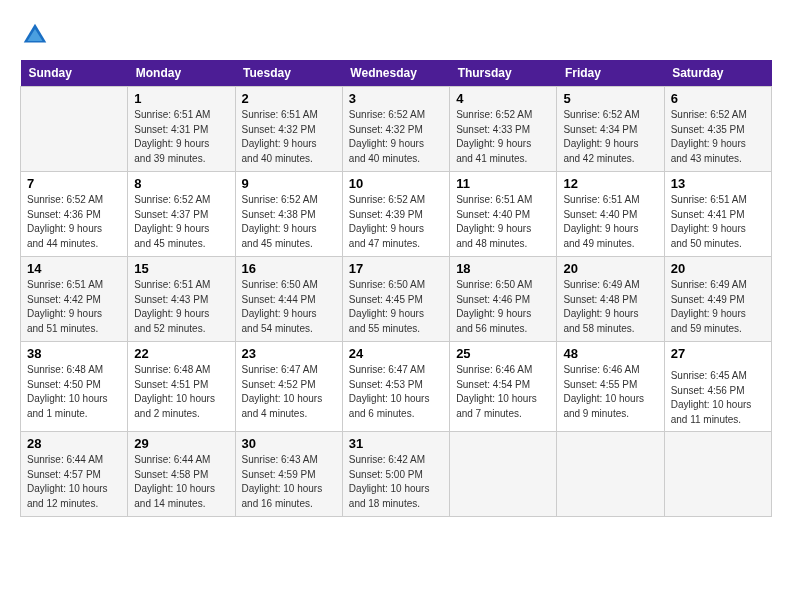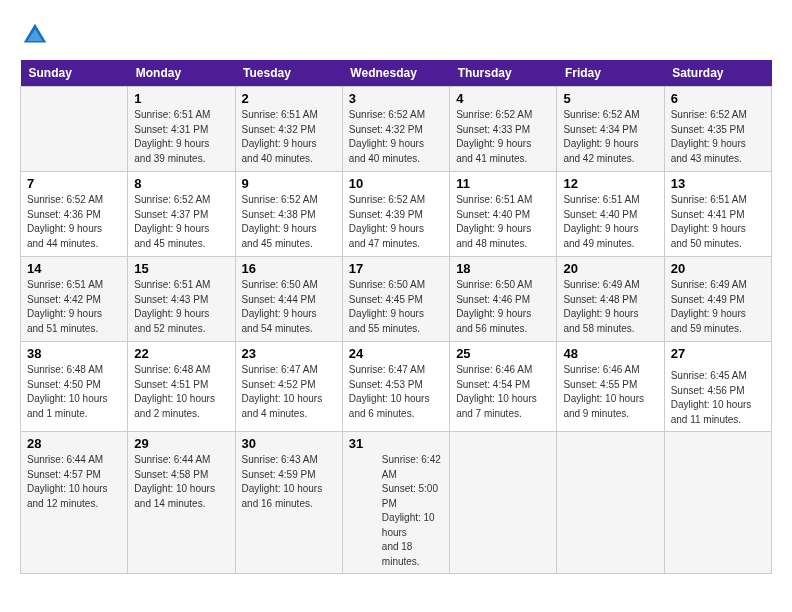--- a/index.html
+++ b/index.html
@@ -330,21 +330,21 @@
         </td>
         <td>
           <span class="day-num">30</span>
           <div class="day-info" style="white-space: pre-line;">Sunrise: 6:43 AM
 Sunset: 4:59 PM
 Daylight: 10 hours
 and 16 minutes.</div>
         </td>
         <td>
           <span class="day-num">31</span>
-          <div class="day-info" style="white-space: pre-line; margin-left: 33px;">Sunrise: 6:42 AM
+          <div class="day-info" style="white-space: pre-line;">Sunrise: 6:42 AM
 Sunset: 5:00 PM
 Daylight: 10 hours
 and 18 minutes.</div>
         </td>
         <td class="empty"></td>
         <td class="empty"></td>
         <td class="empty"></td>
       </tr>
     </tbody>
 </table>

